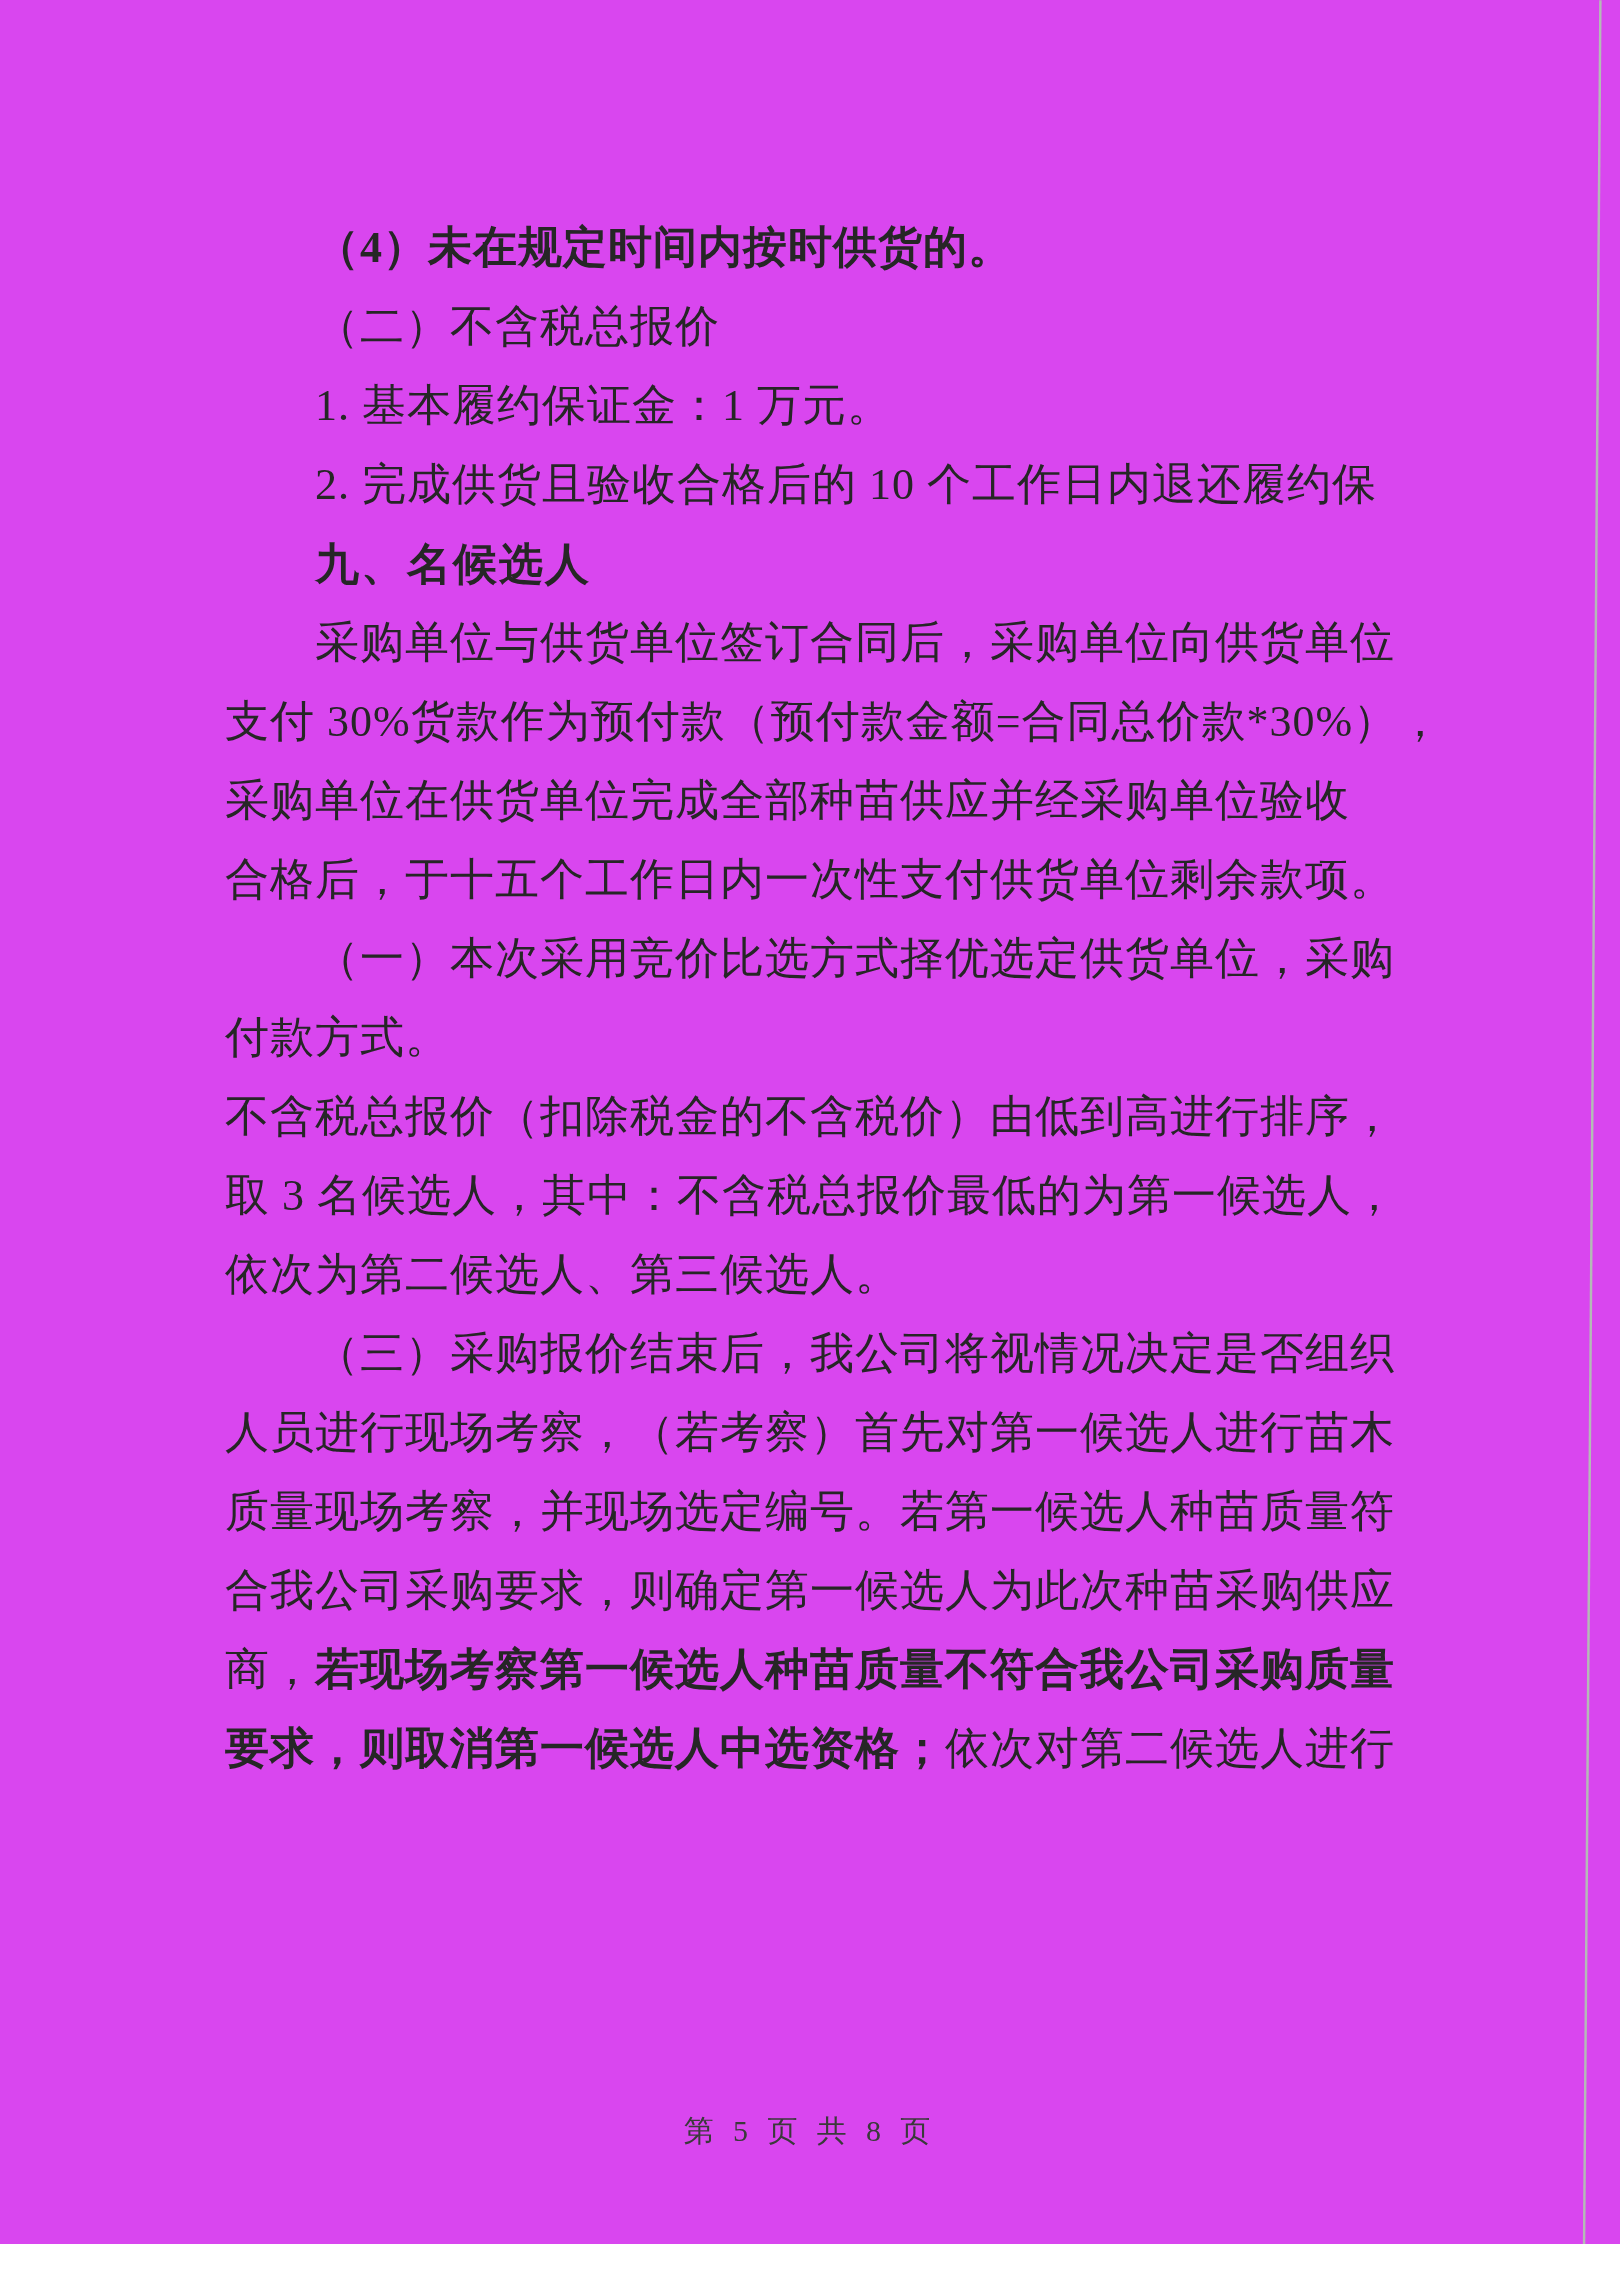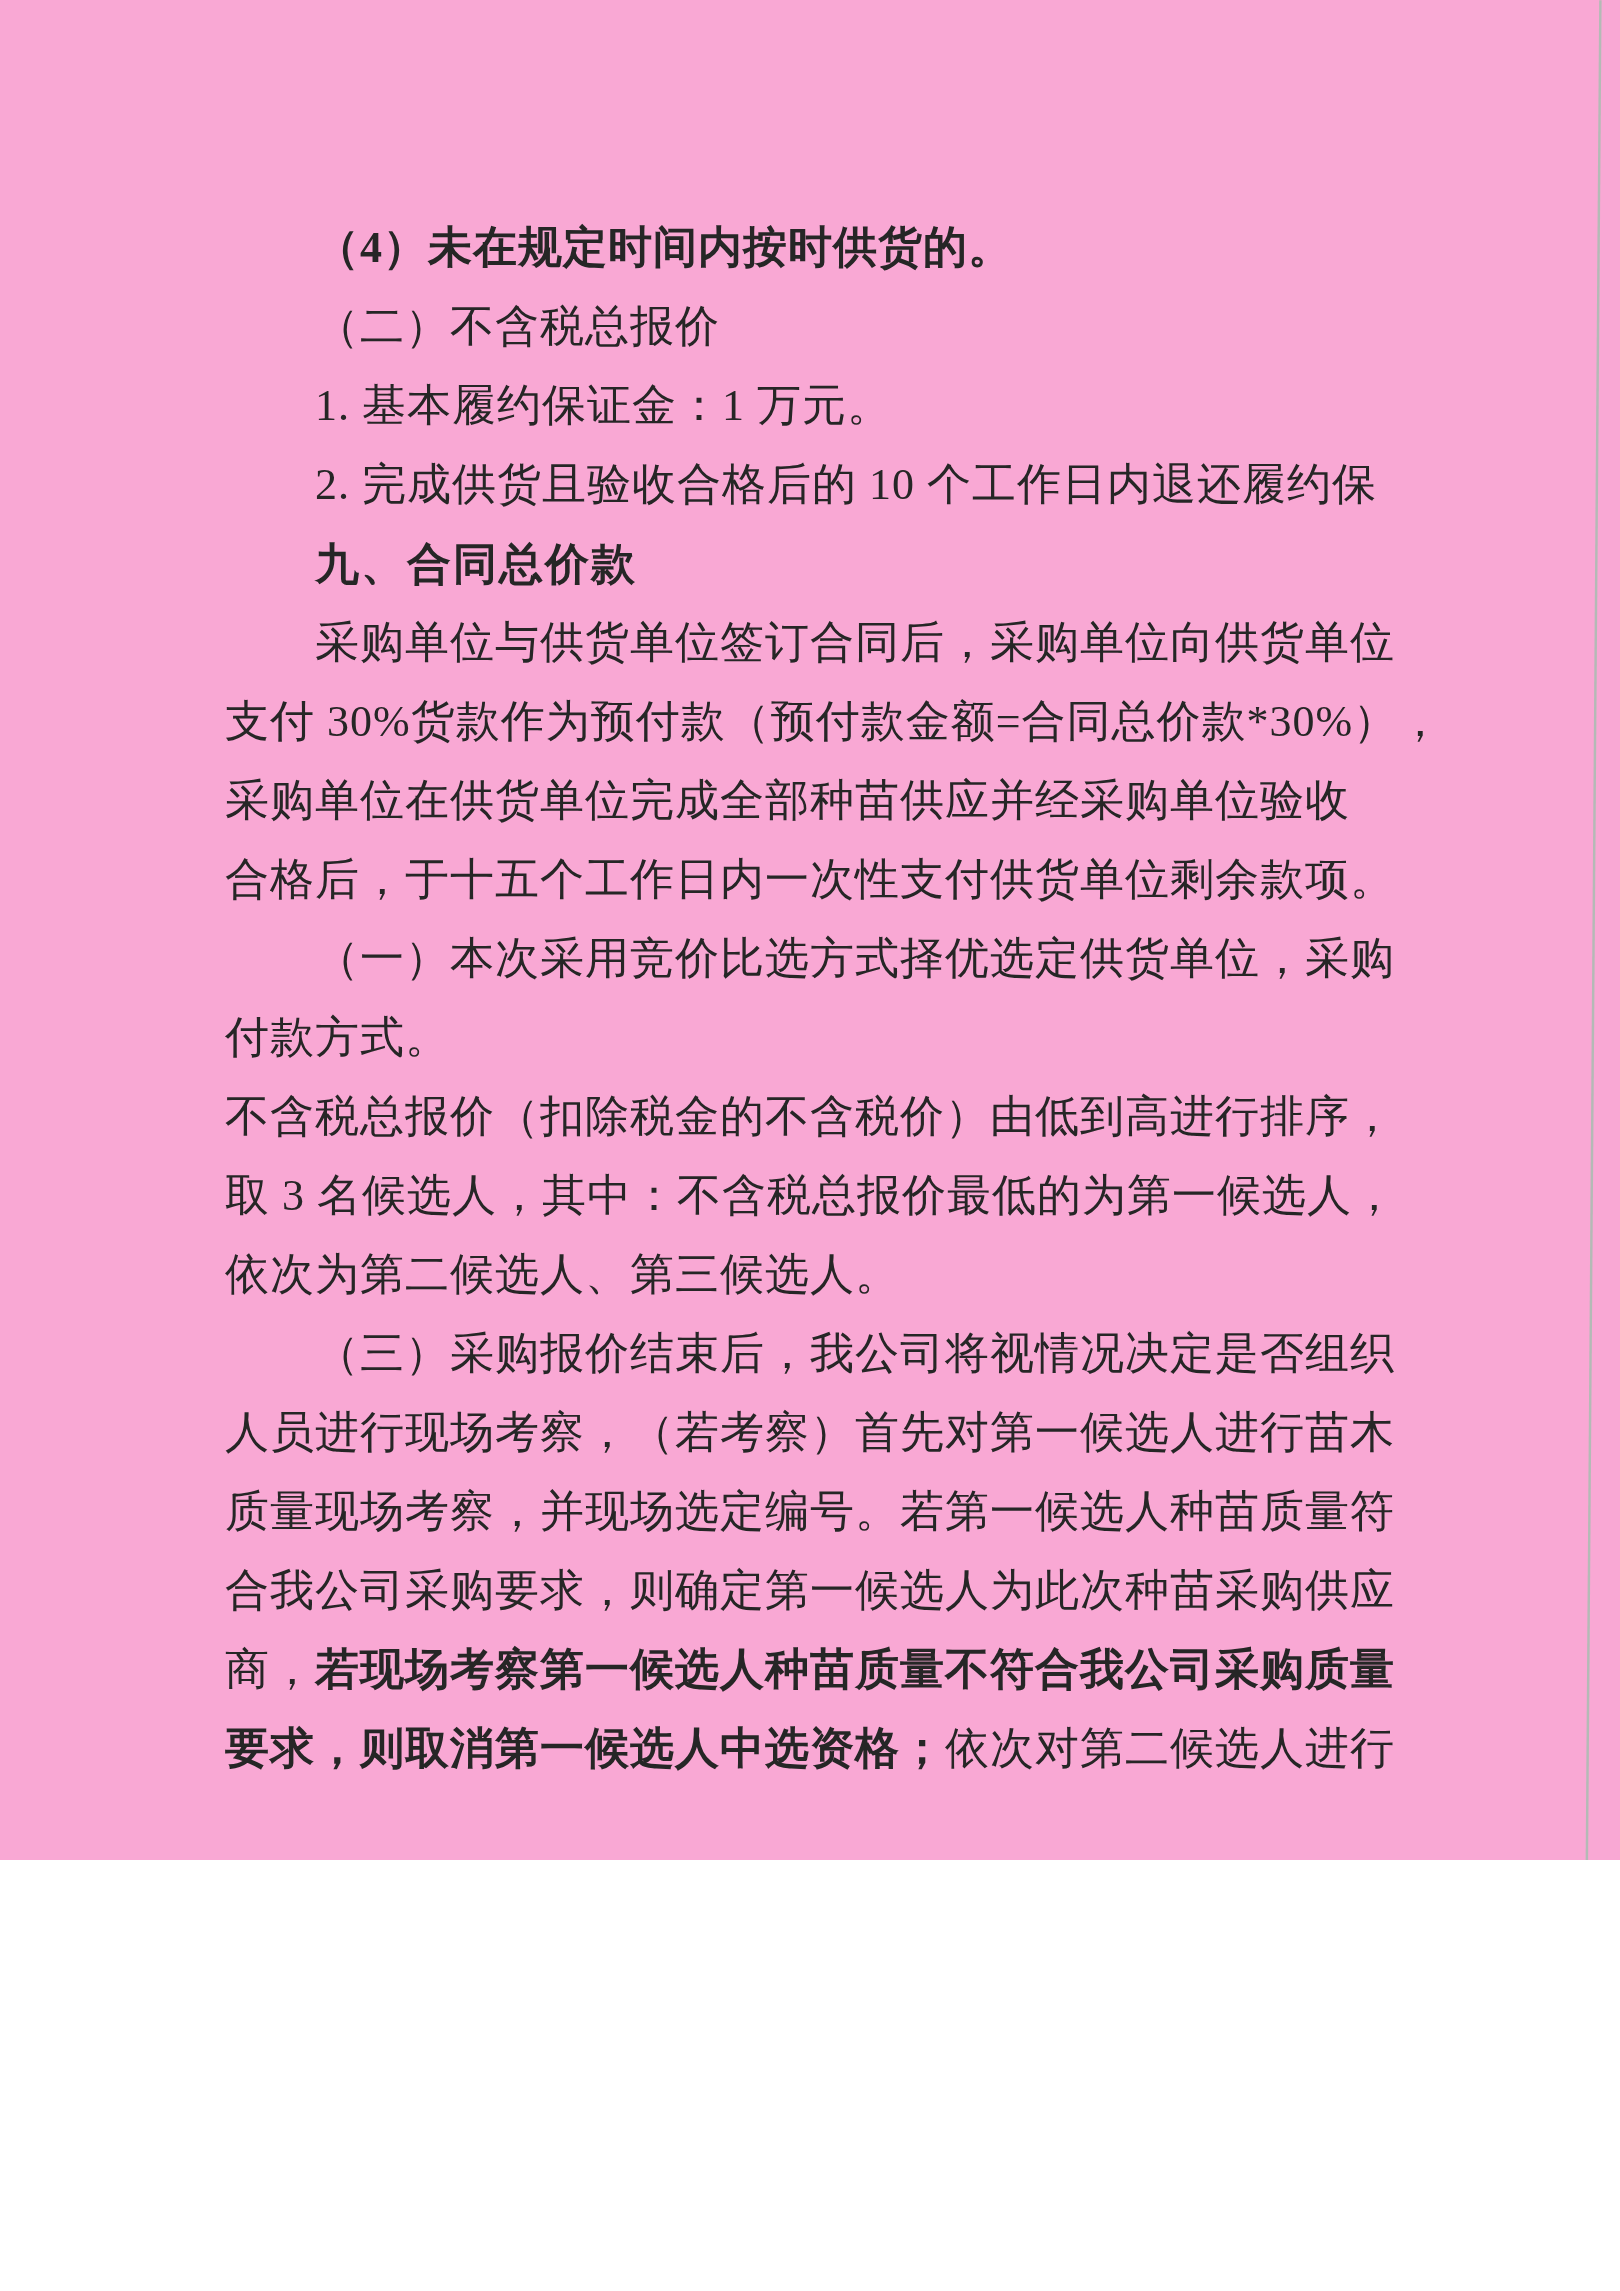--- a/index.html
+++ b/index.html
@@ -3,22 +3,22 @@
 <meta charset="utf-8">
 <style>
   html, body {
     margin: 0;
     padding: 0;
     background: #ffffff;
   }
   .page {
     position: relative;
     width: 1620px;
-    height: 1860px;
-    background: #f9a8d4;
+    height: 2244px;
+    background: #d946ef;
     overflow: hidden;
     font-family: "Liberation Serif", "DejaVu Serif", serif;
     color: #262626;
   }
   .content {
     position: absolute;
     left: 225px;
     top: 208px;
     width: 1152px;
   }
@@ -62,21 +62,21 @@
 </head>
 <body>
 
 <div class="page">
 
   <div class="content">
       <div class="line indent"><span class="b">（4）未在规定时间内按时供货的。</span></div>
       <div class="line indent"><span>（二）不含税总报价</span></div>
       <div class="line indent"><span>1. 基本履约保证金：1 万元。</span></div>
       <div class="line indent"><span>2. 完成供货且验收合格后的 10 个工作日内退还履约保</span></div>
-      <div class="line indent heading"><span class="b">九、合同总价款</span></div>
+      <div class="line indent heading"><span class="b">九、名候选人</span></div>
       <div class="line indent"><span>采购单位与供货单位签订合同后，采购单位向供货单位</span></div>
       <div class="line"><span>支付 30%货款作为预付款（预付款金额=合同总价款*30%），</span></div>
       <div class="line"><span>采购单位在供货单位完成全部种苗供应并经采购单位验收</span></div>
       <div class="line"><span>合格后，于十五个工作日内一次性支付供货单位剩余款项。</span></div>
       <div class="line indent"><span>（一）本次采用竞价比选方式择优选定供货单位，采购</span></div>
       <div class="line"><span>付款方式。</span></div>
       <div class="line"><span>不含税总报价（扣除税金的不含税价）由低到高进行排序，</span></div>
       <div class="line"><span>取 3 名候选人，其中：不含税总报价最低的为第一候选人，</span></div>
       <div class="line"><span>依次为第二候选人、第三候选人。</span></div>
       <div class="line indent"><span>（三）采购报价结束后，我公司将视情况决定是否组织</span></div>

